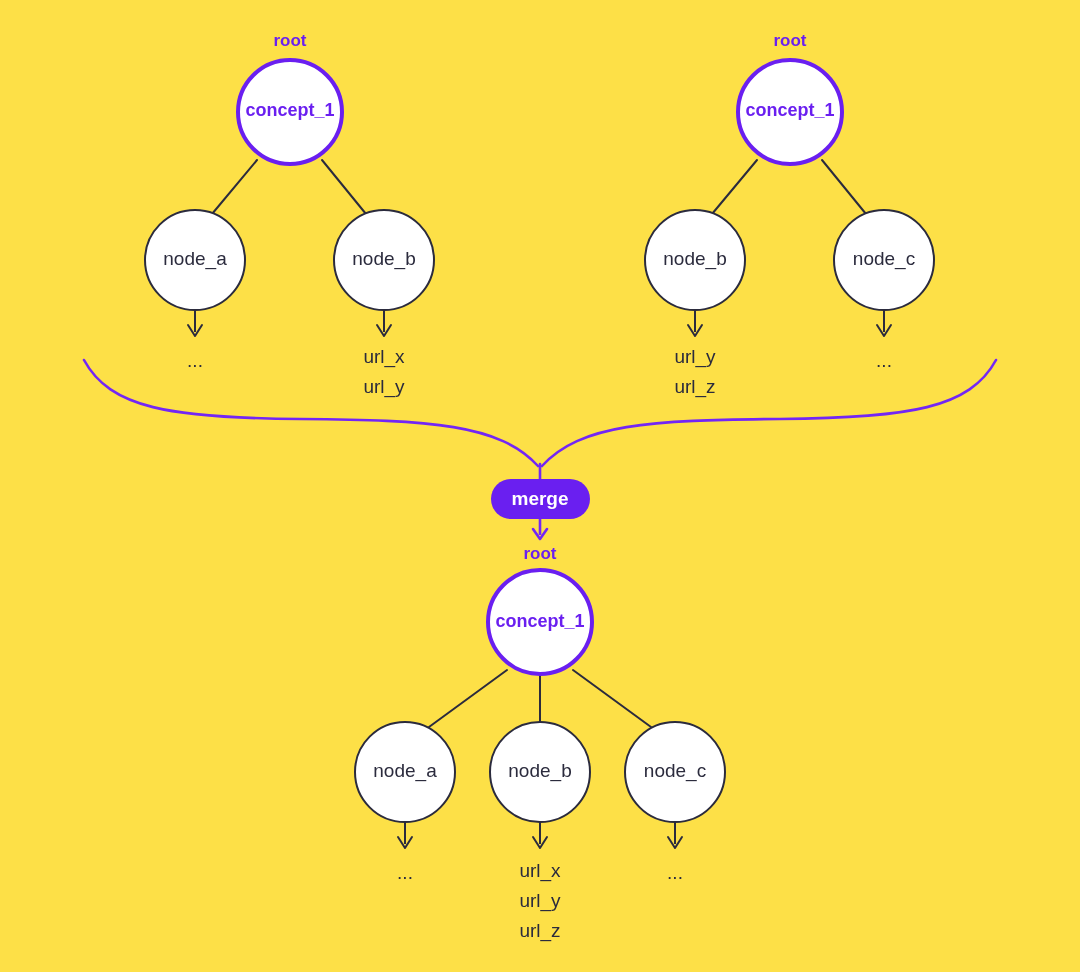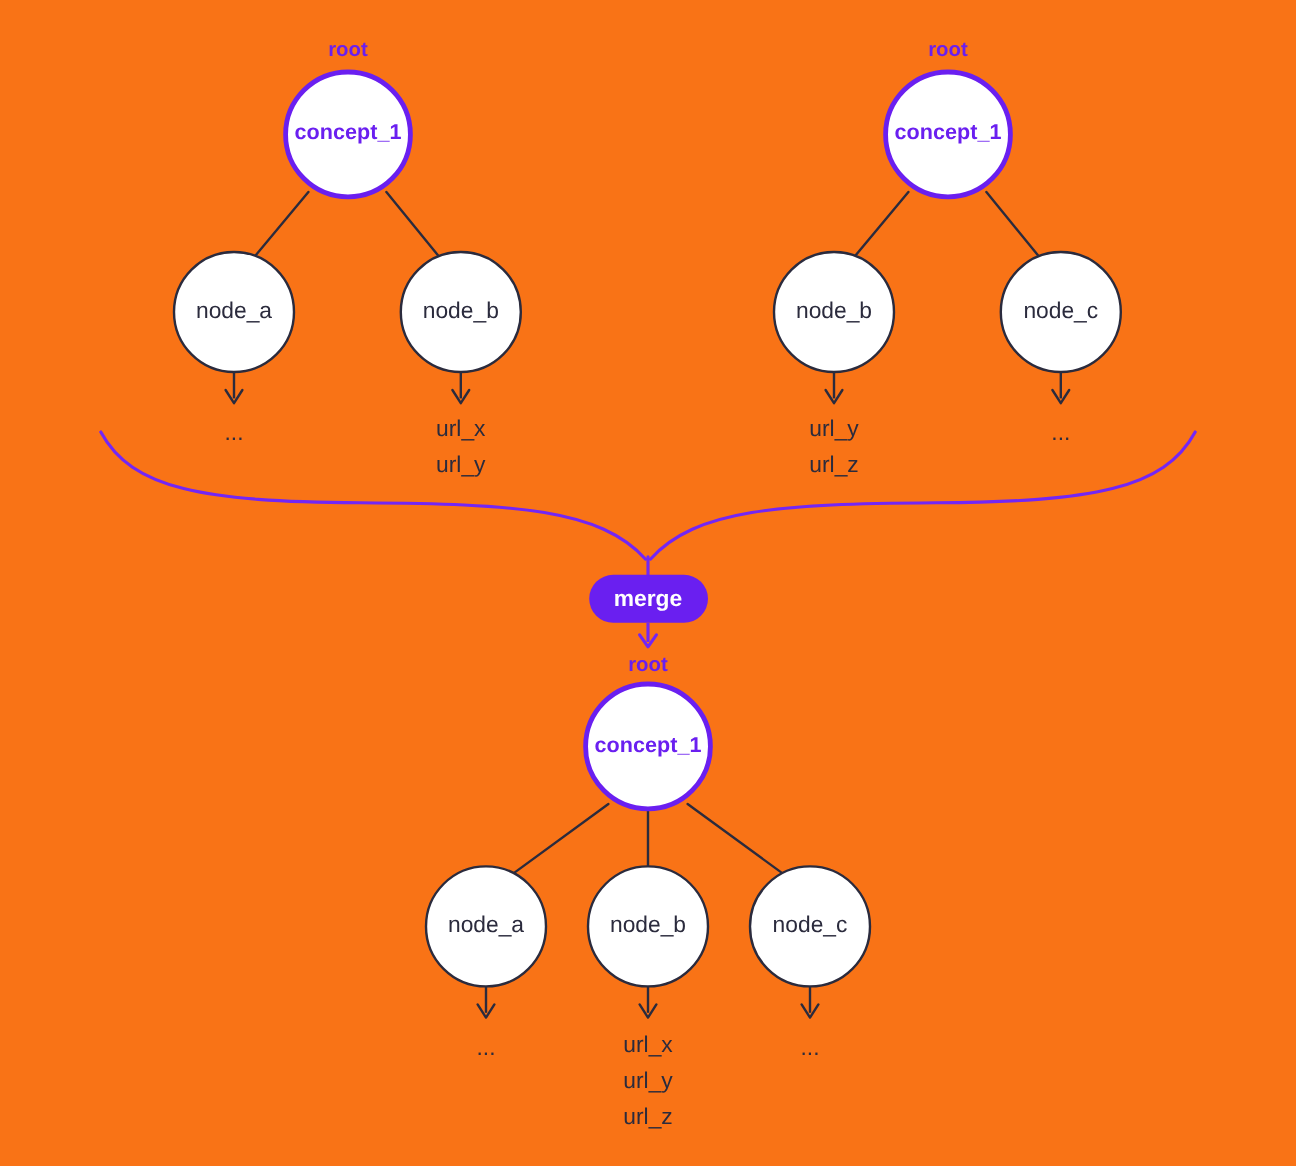--- a/index.html
+++ b/index.html
@@ -8,21 +8,21 @@
     padding: 0;
     background: #ffffff;
   }
   body {
     font-family: "Liberation Sans", "DejaVu Sans", sans-serif;
   }
   #canvas {
     position: relative;
     width: 1080px;
     height: 972px;
-    background: #f97316;
+    background: #fde047;
     overflow: hidden;
   }
   #diagram-svg {
     position: absolute;
     top: 0;
     left: 0;
     width: 1080px;
     height: 972px;
   }
   .node-circle {

